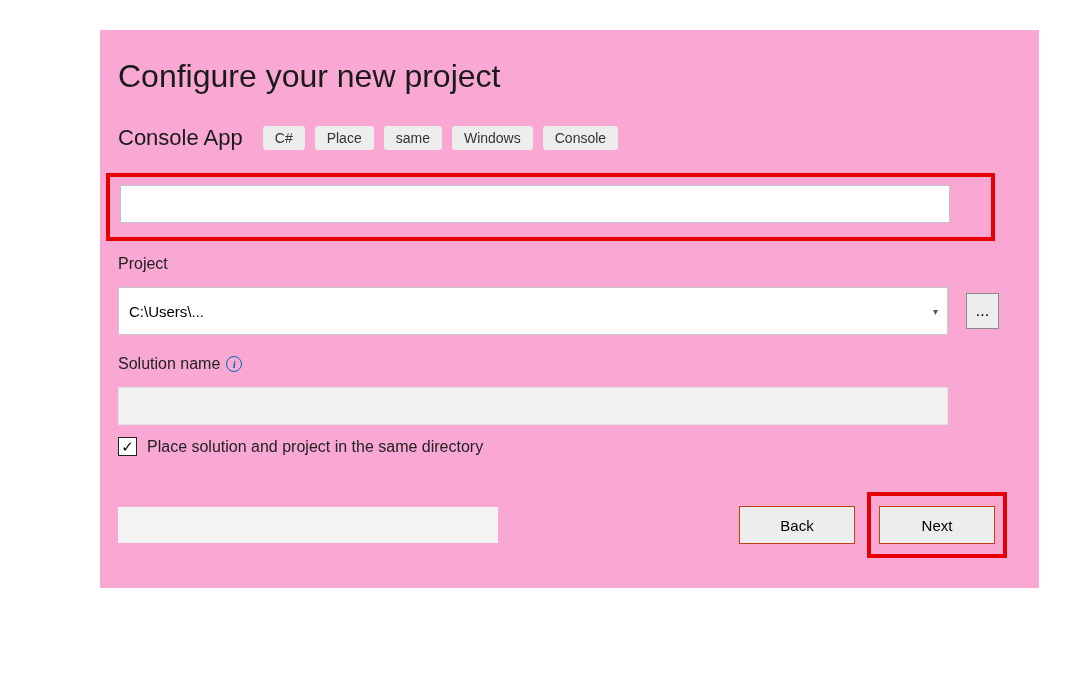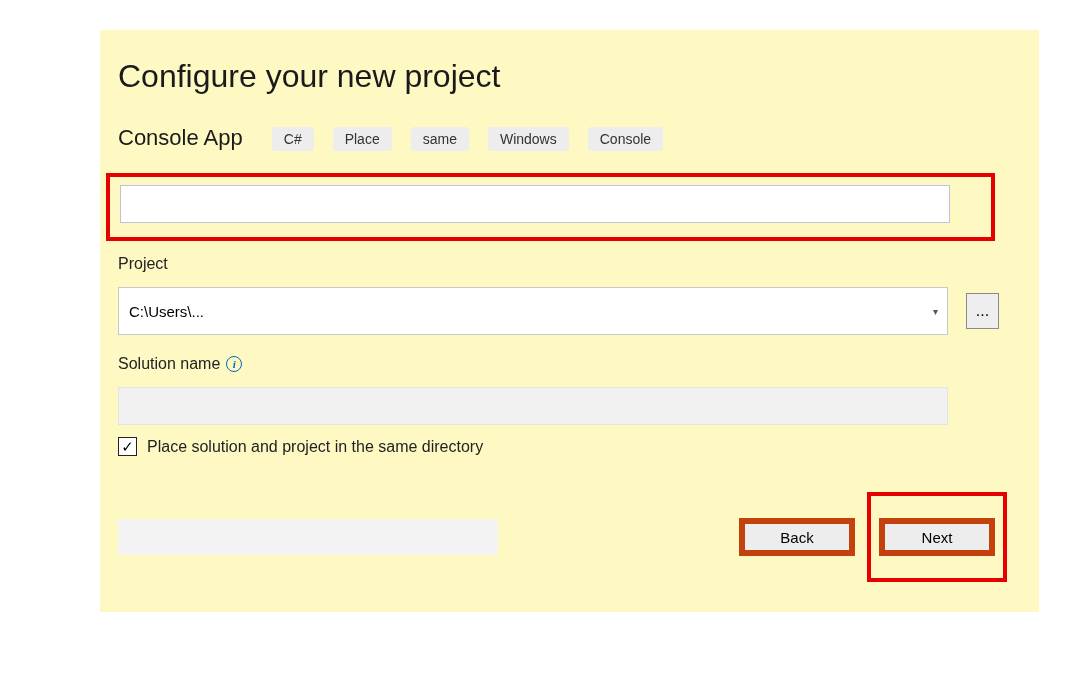--- a/index.html
+++ b/index.html
@@ -8,36 +8,36 @@
       padding: 0;
     }
     body {
       font-family: "Segoe UI", -apple-system, sans-serif;
       background: #ffffff;
       width: 1079px;
       height: 677px;
       position: relative;
     }
     .dialog {
-      background: #fef9c3;
+      background: #f9a8d4;
       margin: 30px 40px 0 100px;
       padding: 28px 40px 40px 12px;
       position: relative;
     }
     .page-title {
       font-size: 32px;
       font-weight: 400;
       color: #1a1a1a;
       margin-bottom: 30px;
       padding-left: 6px;
     }
     .template-row {
       display: flex;
-      align-items: flex-end;
-      gap: 19px;
+      align-items: center;
+      gap: 10px;
       margin-bottom: 22px;
       padding-left: 6px;
     }
     .template-name {
       font-size: 22px;
       font-weight: 400;
       color: #1a1a1a;
       margin-right: 10px;
     }
     .tag {
@@ -172,29 +172,29 @@
     }
     .footer-spacer {
       flex: 0 0 380px;
       height: 36px;
       background: #f3f3f3;
       margin-right: auto;
     }
     .nav-button {
       width: 116px;
       height: 38px;
-      border: 6px solid #c2410c;
+      border: 1px solid #c2410c;
       background: #ededed;
       font-size: 15px;
       font-family: inherit;
       cursor: pointer;
     }
     .next-highlight {
       border: 4px solid #e60000;
-      padding: 22px 8px;
+      padding: 10px 8px;
       margin: -10px -8px -10px -4px;
       text-decoration: underline;
     }
   </style>
 </head>
 <body>
 
 <div class="dialog">
 
   <h1 class="page-title">Configure your new project</h1>

